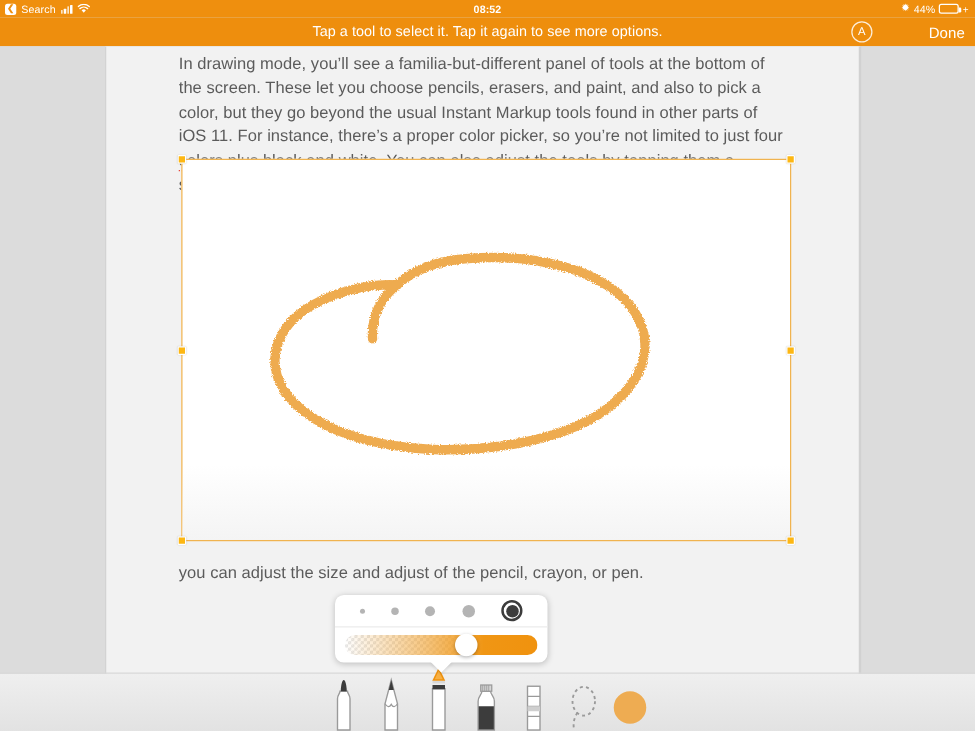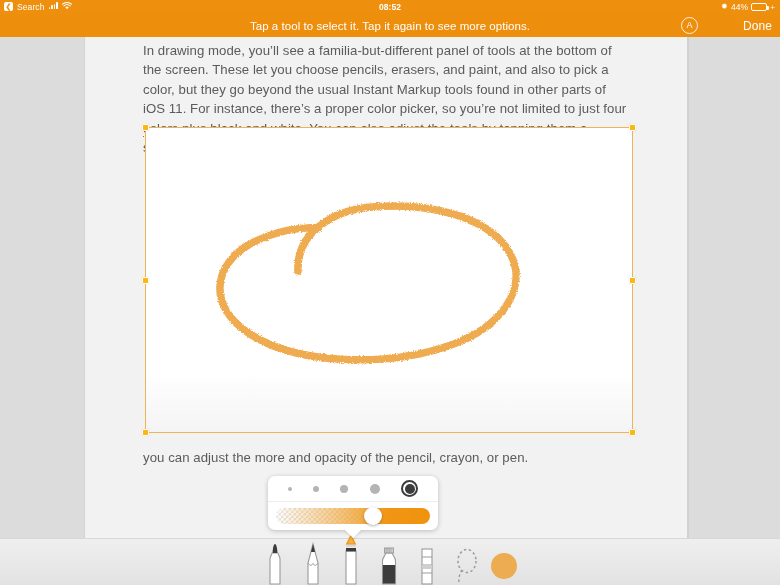--- a/index.html
+++ b/index.html
@@ -11,21 +11,21 @@
     -webkit-font-smoothing:antialiased;
   }
 
   
   .statusbar{
     position:absolute; left:0; top:0; width:780px; height:14px;
     background:#ef8f0e; color:#fff;
     display:flex; align-items:center;
     font-size:8.5px; letter-spacing:.1px;
   }
-  .sb-left{ display:flex; gap:4px; padding-left:4px; }
+  .sb-left{ display:flex; align-items:center; gap:4px; padding-left:4px; }
   .sb-center{ position:absolute; left:0; right:0; text-align:center; font-weight:600; font-size:8.5px;}
   .sb-right{ position:absolute; right:5px; display:flex; align-items:center; gap:3px; }
 
   .back-chip{
     width:9px;height:9px;border-radius:2px;background:#fff;
     display:flex;align-items:center;justify-content:center;
     color:#ef8f0e;font-size:7px;line-height:1;font-weight:700;
   }
   .sb-label{ font-weight:500; }
   .bars{ display:flex; align-items:flex-end; gap:1px; height:7px; }
@@ -254,21 +254,21 @@
       </g>
     </svg>
     <div class="handle h-tl"></div>
     <div class="handle h-tr"></div>
     <div class="handle h-ml"></div>
     <div class="handle h-mr"></div>
     <div class="handle h-bl"></div>
     <div class="handle h-br"></div>
   </div>
 
-  <div class="para bottom">you can adjust the more and opacity of the pencil, crayon, or pen.</div>
+  <div class="para bottom">you can adjust the size and adjust of the pencil, crayon, or pen.</div>
 </div>
 
 <div class="undo-redo">
   <span class="circ-btn">
     <svg width="12" height="12" viewBox="0 0 12 12">
       <path d="M3.2 5.2 H7.2 A2.3 2.3 0 0 1 7.2 9.4 H5.4" stroke="currentColor" stroke-width="1.2" fill="none" stroke-linecap="round"></path>
       <path d="M5 3 L2.6 5.2 L5 7.4" stroke="currentColor" stroke-width="1.2" fill="none" stroke-linecap="round" stroke-linejoin="round"></path>
     </svg>
   </span>
   <span class="circ-btn disabled">

